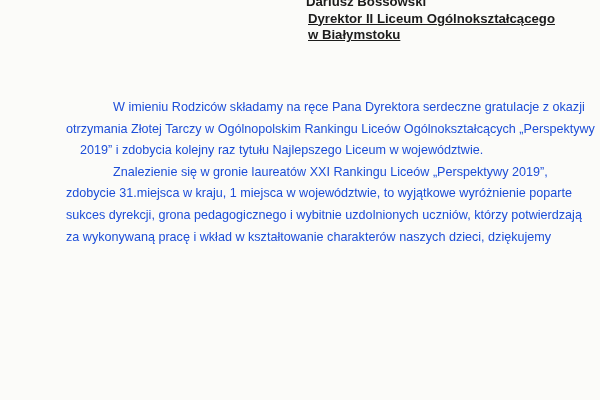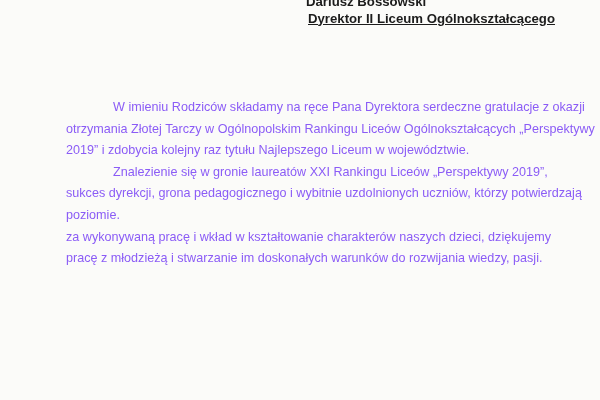--- a/index.html
+++ b/index.html
@@ -31,65 +31,66 @@
     }
     .addressee div { white-space: nowrap; }
     .addressee .line2, .addressee .line3, .addressee .line4 { margin-left: 2px; text-decoration: underline; }
     .body-text {
       position: absolute;
       left: 62px;
       top: 97px;
       width: 478px;
       font-size: 12.6px;
       line-height: 21.6px;
-      color: #8b5cf6;
+      color: #1d4ed8;
     }
     .para {
       margin: 0;
       text-align: justify;
       text-align-last: left;
     }
     .para .indent {
       display: inline-block;
       width: 47px;
     }
     .justify-line {
       display: block;
       text-align: justify;
       text-align-last: justify;
       white-space: nowrap;
     }
     .plain-line {
       display: block;
       white-space: nowrap;
+      margin-left: 14px;
     }
   </style>
 </head>
 <body>
 
 <div class="page">
 
   <div class="addressee">
     <div class="line1">Dariusz Bossowski</div>
     <div class="line2">Dyrektor II Liceum Ogólnokształcącego</div>
+    <div class="line4">w Białymstoku</div>
   </div>
 
   <div class="body-text">
 
     <div class="para">
       <span class="justify-line"><span class="indent"></span><span>W imieniu Rodziców składamy na ręce Pana Dyrektora serdeczne gratulacje z okazji</span></span>
       <span class="justify-line">otrzymania Złotej Tarczy w Ogólnopolskim Rankingu Liceów Ogólnokształcących „Perspektywy</span>
       <span class="plain-line">2019” i zdobycia kolejny raz tytułu Najlepszego Liceum w województwie.</span>
     </div>
 
     <div class="para">
       <span class="justify-line"><span class="indent"></span><span>Znalezienie się w gronie laureatów XXI Rankingu Liceów „Perspektywy 2019”,</span></span>
+      <span class="justify-line">zdobycie 31.miejsca w kraju, 1 miejsca w województwie, to wyjątkowe wyróżnienie poparte</span>
       <span class="justify-line">sukces dyrekcji, grona pedagogicznego i wybitnie uzdolnionych uczniów, którzy potwierdzają</span>
-      <span class="plain-line">poziomie.</span>
     </div>
 
     <div class="para">
       <span class="justify-line">za wykonywaną pracę i wkład w kształtowanie charakterów naszych dzieci, dziękujemy</span>
-      <span class="plain-line">pracę z młodzieżą i stwarzanie im doskonałych warunków do rozwijania wiedzy, pasji.</span>
     </div>
 
   </div>
 </div>
 
 </body></html>

